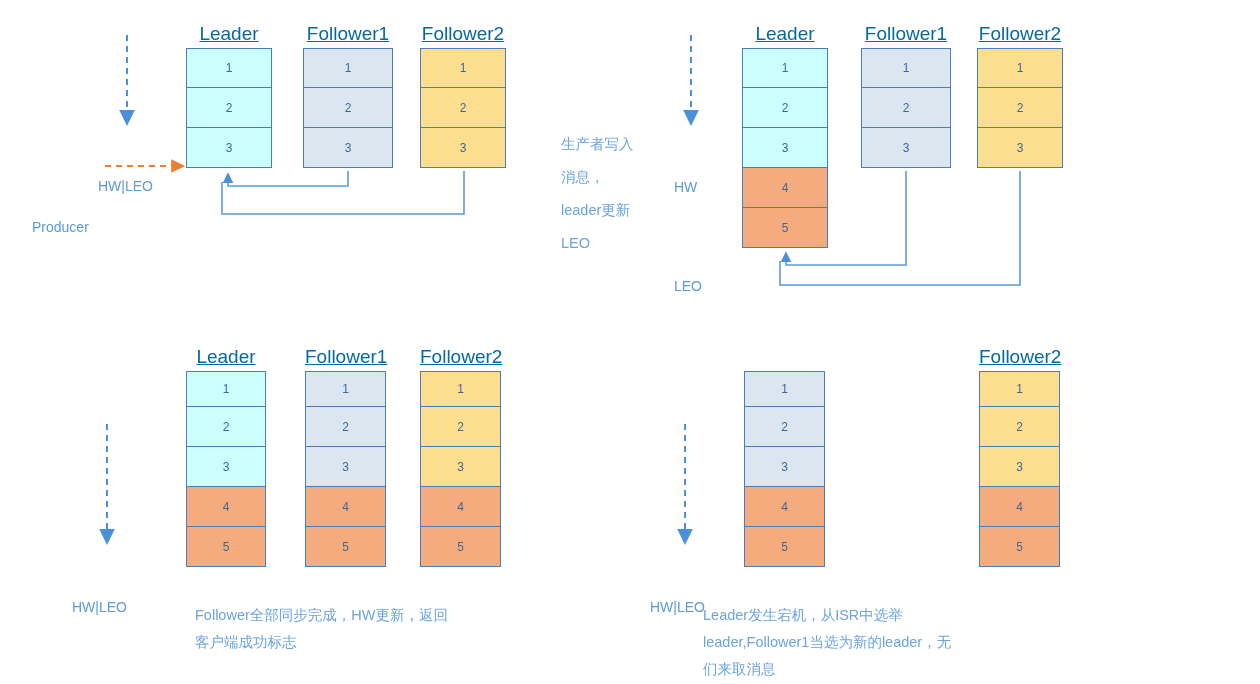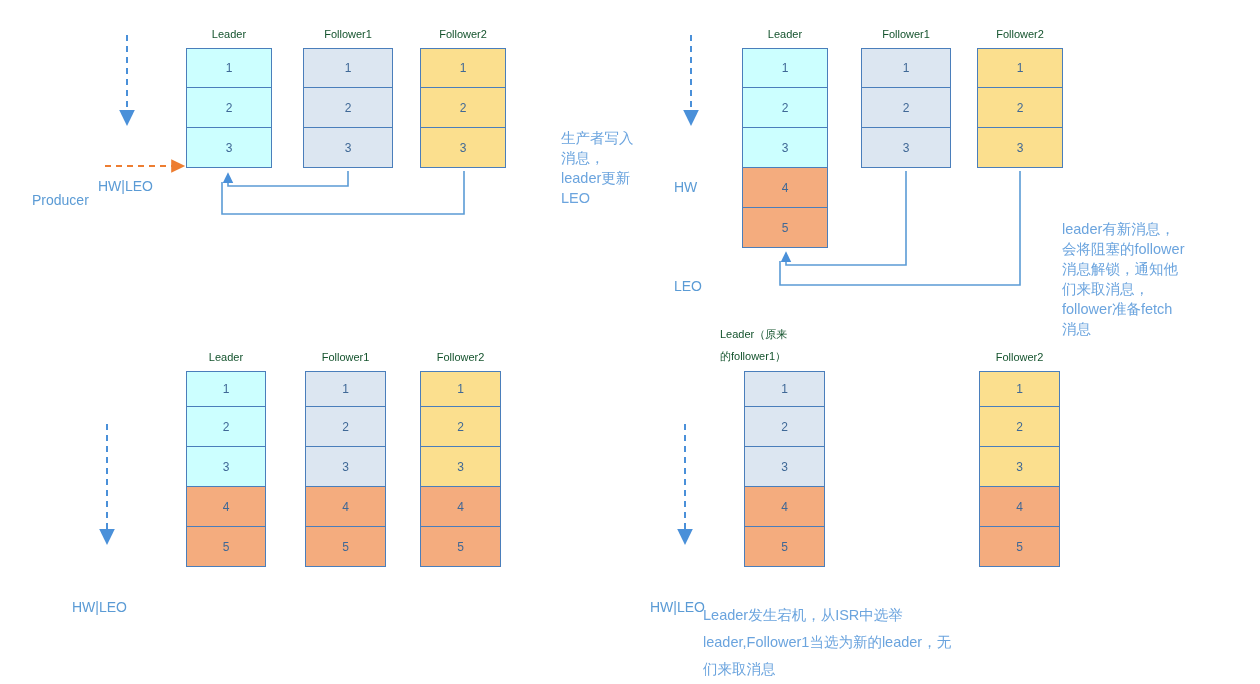--- a/index.html
+++ b/index.html
@@ -8,40 +8,40 @@
     font-family:"Liberation Sans","DejaVu Sans",sans-serif;
     color:#5b9bd5;
     overflow:hidden;
   }
   #stage{position:relative;width:1260px;height:684px;}
 
   
   .col{position:absolute;}
   .col-title{
     position:absolute;left:0;width:100%;
-    text-align:center;font-size:11px;color:#14532d;
-    white-space:nowrap;line-height:16px;
+    text-align:center;font-size:19px;color:#0369a1;
+    white-space:nowrap;line-height:16px;text-decoration:underline;
   }
   .cell{
     box-sizing:border-box;
     border:1px solid #4a7ebb;
     font-size:12px;color:#3f6896;
     display:flex;align-items:center;justify-content:center;
     margin-top:-1px;
   }
   .cell.first{margin-top:0;}
   .c-cyan  {background:#ccffff;}
   .c-blue  {background:#dce6f1;}
   .c-yellow{background:#fbdf8e;}
   .c-orange{background:#f4ac7e;}
 
   
   .note{
     position:absolute;color:#6ba4de;font-size:14.5px;
-    line-height:20px;white-space:pre-line;
+    line-height:33px;white-space:pre-line;
   }
   .label{
     position:absolute;color:#5b9bd5;font-size:14px;
     white-space:nowrap;line-height:16px;margin-top:48px;
   }
   .caption{
     position:absolute;color:#6ba4de;font-size:14.5px;
     line-height:27px;white-space:pre-line;
   }
 
@@ -68,21 +68,21 @@
   </div>
 
   <div class="col" style="left:420px;top:48px;width:86px;">
     <div class="col-title" style="top:-22px;">Follower2</div>
     <div class="cell first c-yellow" style="height:40px;">1</div>
     <div class="cell c-yellow" style="height:41px;">2</div>
     <div class="cell c-yellow" style="height:41px;">3</div>
   </div>
 
   <div class="label" style="left:98px;top:130px;">HW|LEO</div>
-  <div class="label" style="left:32px;top:144px;">Producer</div>
+  <div class="label" style="left:32px;top:171px;">Producer</div>
   <div class="note" style="left:561px;top:128px;width:120px;">生产者写入
 消息，
 leader更新
 LEO</div>
 
   <div class="col" style="left:742px;top:48px;width:86px;">
     <div class="col-title" style="top:-22px;">Leader</div>
     <div class="cell first c-cyan" style="height:40px;">1</div>
     <div class="cell c-cyan" style="height:41px;">2</div>
     <div class="cell c-cyan" style="height:41px;">3</div>
@@ -99,26 +99,20 @@
 
   <div class="col" style="left:977px;top:48px;width:86px;">
     <div class="col-title" style="top:-22px;">Follower2</div>
     <div class="cell first c-yellow" style="height:40px;">1</div>
     <div class="cell c-yellow" style="height:41px;">2</div>
     <div class="cell c-yellow" style="height:41px;">3</div>
   </div>
 
   <div class="label" style="left:674px;top:131px;">HW</div>
   <div class="label" style="left:674px;top:230px;">LEO</div>
-  <div class="note" style="left:1062px;top:219px;width:196px;">leader有新消息，
-会将阻塞的follower
-消息解锁，通知他
-们来取消息，
-follower准备fetch
-消息</div>
 
   <div class="col" style="left:186px;top:371px;width:80px;">
     <div class="col-title" style="top:-22px;">Leader</div>
     <div class="cell first c-cyan" style="height:36px;">1</div>
     <div class="cell c-cyan" style="height:41px;">2</div>
     <div class="cell c-cyan" style="height:41px;">3</div>
     <div class="cell c-orange" style="height:41px;">4</div>
     <div class="cell c-orange" style="height:41px;">5</div>
   </div>
 
@@ -134,24 +128,24 @@
   <div class="col" style="left:420px;top:371px;width:81px;">
     <div class="col-title" style="top:-22px;">Follower2</div>
     <div class="cell first c-yellow" style="height:36px;">1</div>
     <div class="cell c-yellow" style="height:41px;">2</div>
     <div class="cell c-yellow" style="height:41px;">3</div>
     <div class="cell c-orange" style="height:41px;">4</div>
     <div class="cell c-orange" style="height:41px;">5</div>
   </div>
 
   <div class="label" style="left:72px;top:551px;">HW|LEO</div>
+  <div class="caption" style="left:195px;top:602px;width:360px;">Follower全部同步完成，HW更新，返回
+客户端成功标志</div>
 
   <div class="col" style="left:744px;top:371px;width:81px;">
-    <div class="col-title" style="top:-48px;left:-24px;width:130px;text-align:left;white-space:pre-line;line-height:22px;">Leader（原来
-的follower1）</div>
     <div class="cell first c-blue" style="height:36px;">1</div>
     <div class="cell c-blue" style="height:41px;">2</div>
     <div class="cell c-blue" style="height:41px;">3</div>
     <div class="cell c-orange" style="height:41px;">4</div>
     <div class="cell c-orange" style="height:41px;">5</div>
   </div>
 
   <div class="col" style="left:979px;top:371px;width:81px;">
     <div class="col-title" style="top:-22px;">Follower2</div>
     <div class="cell first c-yellow" style="height:36px;">1</div>

